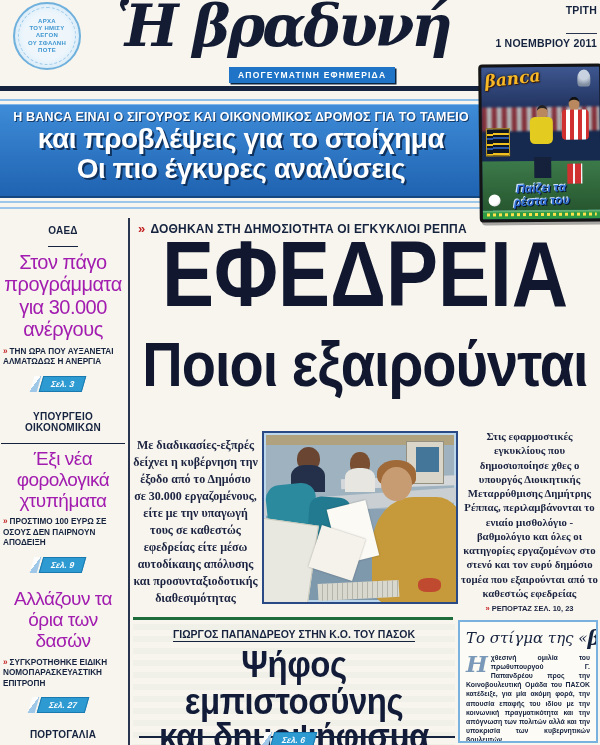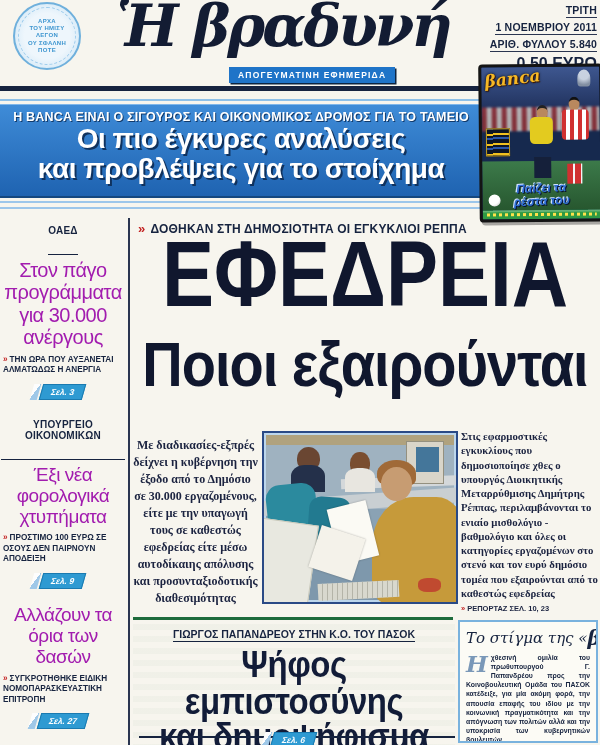--- a/index.html
+++ b/index.html
@@ -12,21 +12,21 @@
         background:radial-gradient(circle,#eef6fc 50%,#cde5f5 90%);outline:1px dashed #9ccbec;outline-offset:-6px;
         display:flex;flex-direction:column;align-items:center;justify-content:center;
         color:#3e96d0;font:bold 6px/1.2 "Liberation Sans",sans-serif;text-align:center;letter-spacing:.3px}
   .masthead{left:88px;top:-8px;width:390px;text-align:center;
         font-family:"DejaVu Serif",serif;font-style:italic;font-weight:bold;font-size:57px;
         letter-spacing:-3px;color:#131c33;white-space:nowrap}
   .tagline{left:229px;top:67px;background:#1f74c8;color:#fff;font:bold 8.5px "Liberation Sans",sans-serif;
         padding:3px 9px;letter-spacing:1.2px;box-shadow:1.5px 1.5px 0 #0d2440}
   .dateblock{right:3px;top:4px;text-align:right}
   .dateline{display:block;margin-left:auto;width:max-content;font:bold 10.5px "Liberation Sans",sans-serif;
-        color:#16233f;border-bottom:1.5px solid #2a3550;padding-bottom:1px;margin-bottom:3px;letter-spacing:.2px}
+        color:#16233f;border-bottom:1.5px solid #2a3550;padding-bottom:17px;margin-bottom:3px;letter-spacing:.2px}
   .price{display:block;margin-left:auto;width:max-content;font:bold 16px "Liberation Sans",sans-serif;margin-top:3px}
   .navy-rule{left:0;top:86px;width:600px;height:5px;background:#16233f}
   .blue-hair{left:0;top:99px;width:600px;height:2px;background:#8ec0e8}
 
   
   .banner{left:0;top:104px;width:600px;height:94px;background:linear-gradient(180deg,#3f8cd8,#1e62b0);
         box-shadow:inset 0 1px 0 #7fb6ea, inset 0 -2px 0 #14477f}
   .banner-inner{position:absolute;left:0;top:0;width:482px;height:100%;text-align:center;color:#fff}
   .banner-kicker{font:bold 12.5px "Liberation Sans",sans-serif;margin-top:6px;letter-spacing:.2px;
         text-shadow:1px 1px 0 #123a6a}
@@ -62,42 +62,42 @@
   .m-p2-legs{position:absolute;right:15%;top:64%;width:15px;height:20px;
        background:repeating-linear-gradient(90deg,#d03030 0 6px,#f4f4f4 6px 8px)}
   .m-cap{position:absolute;left:0;right:0;bottom:12px;text-align:center;transform:rotate(-2deg);
        font:italic bold 12px/1.05 "Liberation Sans",sans-serif;color:#2f6fd8;
        text-shadow:1px 1px 0 #0a1430,-1px -1px 0 #cfe0ff}
 
   
   .v-rule{left:128px;top:218px;width:2px;height:527px;background:#2a3550}
   .sidebar{left:1px;top:218px;width:124px;text-align:center}
   .sb-section{display:inline-block;font:bold 10px "Liberation Sans",sans-serif;color:#16233f;
-       border-bottom:1.5px solid #16233f;padding-bottom:18px;letter-spacing:.2px}
+       border-bottom:1.5px solid #16233f;padding-bottom:10px;letter-spacing:.2px}
   .sb-title{font:400 20px/1.12 "Liberation Sans",sans-serif;color:#a21caf;letter-spacing:-.5px;margin-top:4px}
   .sb-title.sm{font-size:19px}
   .sb-sub{font:bold 8.2px/1.28 "Liberation Sans",sans-serif;color:#16233f;text-align:left;margin:6px 2px 0 2px}
   .chev{color:#c32222;font-weight:bold;margin-right:2px}
   .badge-row{margin-top:5px}
   .badge{display:inline-block;background:#2e9ad2;color:#fff;font:bold 8.5px "Liberation Sans",sans-serif;
        padding:2px 9px;transform:skewX(-16deg);position:relative;border:1px solid #1a7ab0}
   .badge::before{content:"";position:absolute;left:-10px;top:-1px;bottom:-1px;width:7px;
        background:linear-gradient(115deg,#fdfdfd 45%,#9fc8e8 45%)}
   .mt1{margin-top:2px}.mt2{margin-top:19px}.mt3{margin-top:15px}.mt4{margin-top:11px}
 
   
   .kicker{left:138px;top:221px;font:bold 12px "Liberation Sans",sans-serif;color:#16233f;letter-spacing:.2px}
   .kicker .chev{font-size:13px}
   .h1{left:133px;top:228px;width:464px;text-align:center;font:800 78px/1 "Liberation Sans",sans-serif;
        color:#10172e;transform:scaleY(1.18);transform-origin:top center;letter-spacing:0}
   .h2{left:133px;top:333px;width:464px;text-align:center;font:bold 56px/1 "Liberation Sans",sans-serif;
        color:#10172e;transform:scaleY(1.12);transform-origin:top center;letter-spacing:-1px}
   .col-left{left:133px;top:437px;width:125px;text-align:center;
        font:bold 12px/1.42 "Liberation Serif",serif;color:#1b2340}
-  .col-right{left:461px;top:429px;width:137px;text-align:left;
+  .col-right{left:461px;top:429px;width:137px;text-align:center;
        font:bold 10.8px/1.32 "Liberation Serif",serif;color:#1b2340}
   .report-ref{font:bold 7.5px "Liberation Sans",sans-serif;white-space:nowrap}
 
   
   .photo{left:262px;top:431px;width:192px;height:169px;border:2px solid #2a4a86;
        box-shadow:inset 0 0 0 2px #bcd6ec;overflow:hidden;
        background:linear-gradient(#b0a27e 0 12px,#9fb2c0 12px 45%,#8aa2b4 45% 72%,#7e98ac 72%)}
   .p-desk{position:absolute;left:-5%;top:36%;width:115%;height:9%;background:#c9cfd2;transform:rotate(-4deg)}
   .p-desk2{position:absolute;left:40%;top:26%;width:65%;height:6%;background:#d4d8da;transform:rotate(-2deg)}
   .p-mon{position:absolute;right:6%;top:5%;width:19%;height:24%;background:#d9d5c9;border:1px solid #94907f}
@@ -154,22 +154,22 @@
   <span class="dateline">1 ΝΟΕΜΒΡΙΟΥ 2011</span>
   <span class="dateline">ΑΡΙΘ. ΦΥΛΛΟΥ 5.840</span>
   <span class="price">0,50 ΕΥΡΩ</span>
 </div>
 <div class="abs navy-rule"></div>
 <div class="abs blue-hair"></div>
 
 <div class="abs banner">
   <div class="banner-inner">
     <div class="banner-kicker">Η BANCA ΕΙΝΑΙ Ο ΣΙΓΟΥΡΟΣ ΚΑΙ ΟΙΚΟΝΟΜΙΚΟΣ ΔΡΟΜΟΣ ΓΙΑ ΤΟ ΤΑΜΕΙΟ</div>
+    <div class="banner-line">και προβλέψεις για το στοίχημα</div>
     <div class="banner-line">Οι πιο έγκυρες αναλύσεις</div>
-    <div class="banner-line">και προβλέψεις για το στοίχημα</div>
   </div>
 </div>
 <div class="abs sep-a"></div>
 <div class="abs sep-b"></div>
 
 <div class="abs mag">
   <div class="m-sky"></div>
   <div class="m-crowd"></div>
   <div class="m-pitch"></div>
   <div class="m-cup"></div>

